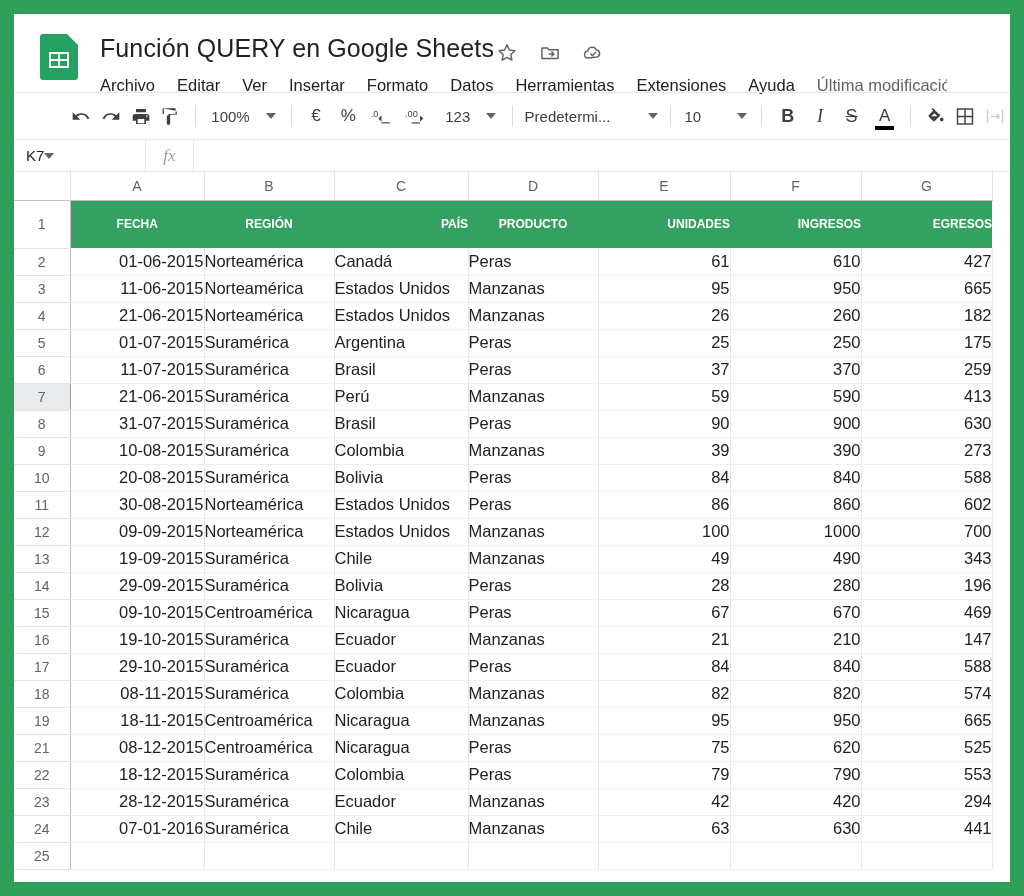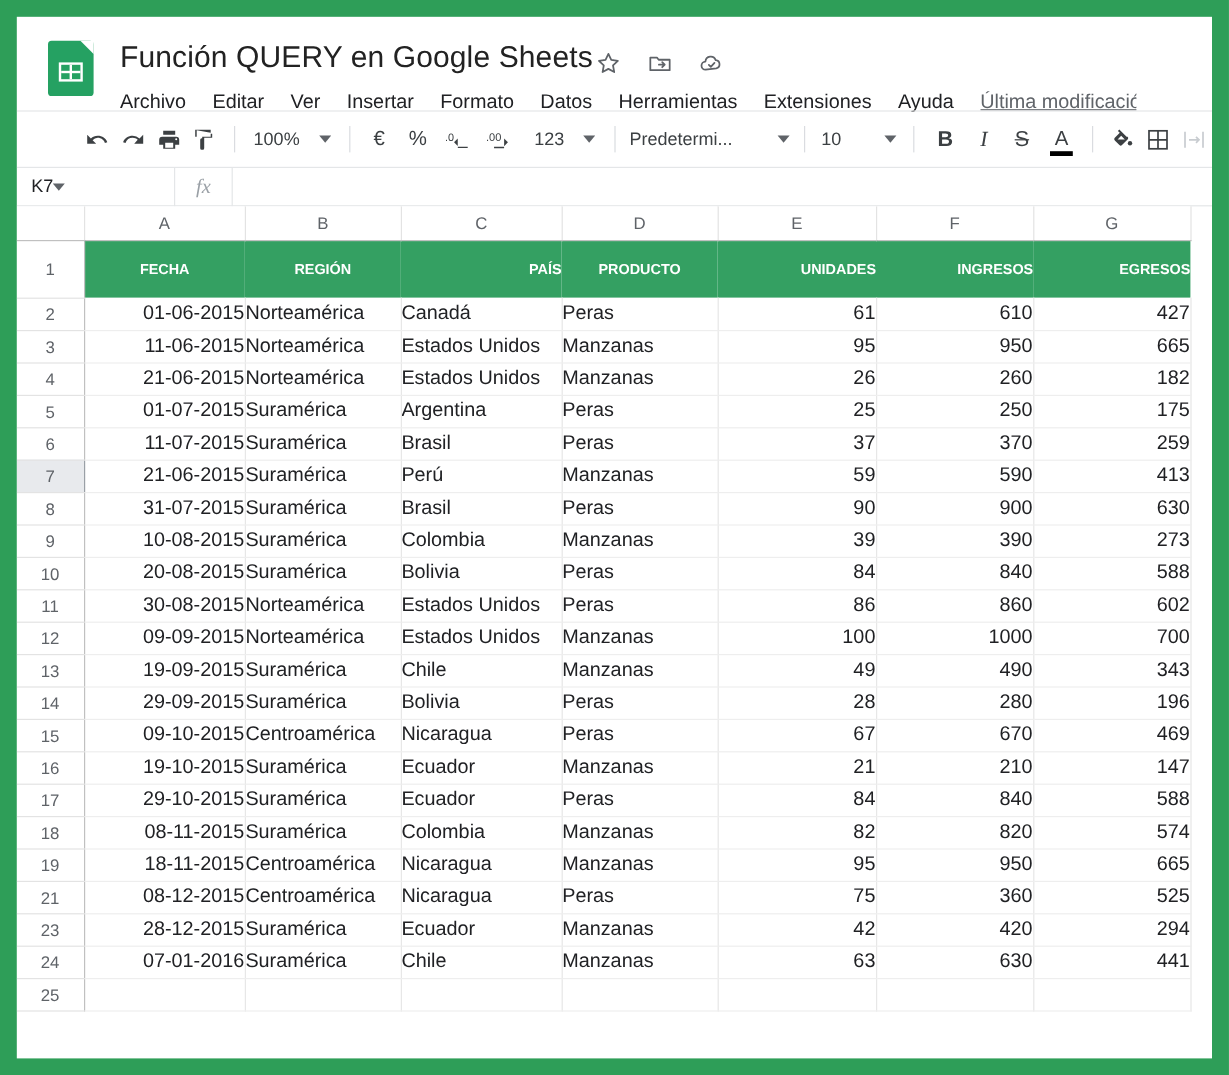--- a/index.html
+++ b/index.html
@@ -505,22 +505,32 @@
             <td class="cell num">950</td>
             <td class="cell num">665</td>
           </tr>
           <tr>
             <td class="rowhdr">21</td>
             <td class="cell num">08-12-2015</td>
             <td class="cell lft">Centroamérica</td>
             <td class="cell lft">Nicaragua</td>
             <td class="cell lft">Peras</td>
             <td class="cell num">75</td>
-            <td class="cell num">360</td>
+            <td class="cell num">620</td>
             <td class="cell num">525</td>
+          </tr>
+          <tr>
+            <td class="rowhdr">22</td>
+            <td class="cell num">18-12-2015</td>
+            <td class="cell lft">Suramérica</td>
+            <td class="cell lft">Colombia</td>
+            <td class="cell lft">Peras</td>
+            <td class="cell num">79</td>
+            <td class="cell num">790</td>
+            <td class="cell num">553</td>
           </tr>
           <tr>
             <td class="rowhdr">23</td>
             <td class="cell num">28-12-2015</td>
             <td class="cell lft">Suramérica</td>
             <td class="cell lft">Ecuador</td>
             <td class="cell lft">Manzanas</td>
             <td class="cell num">42</td>
             <td class="cell num">420</td>
             <td class="cell num">294</td>

